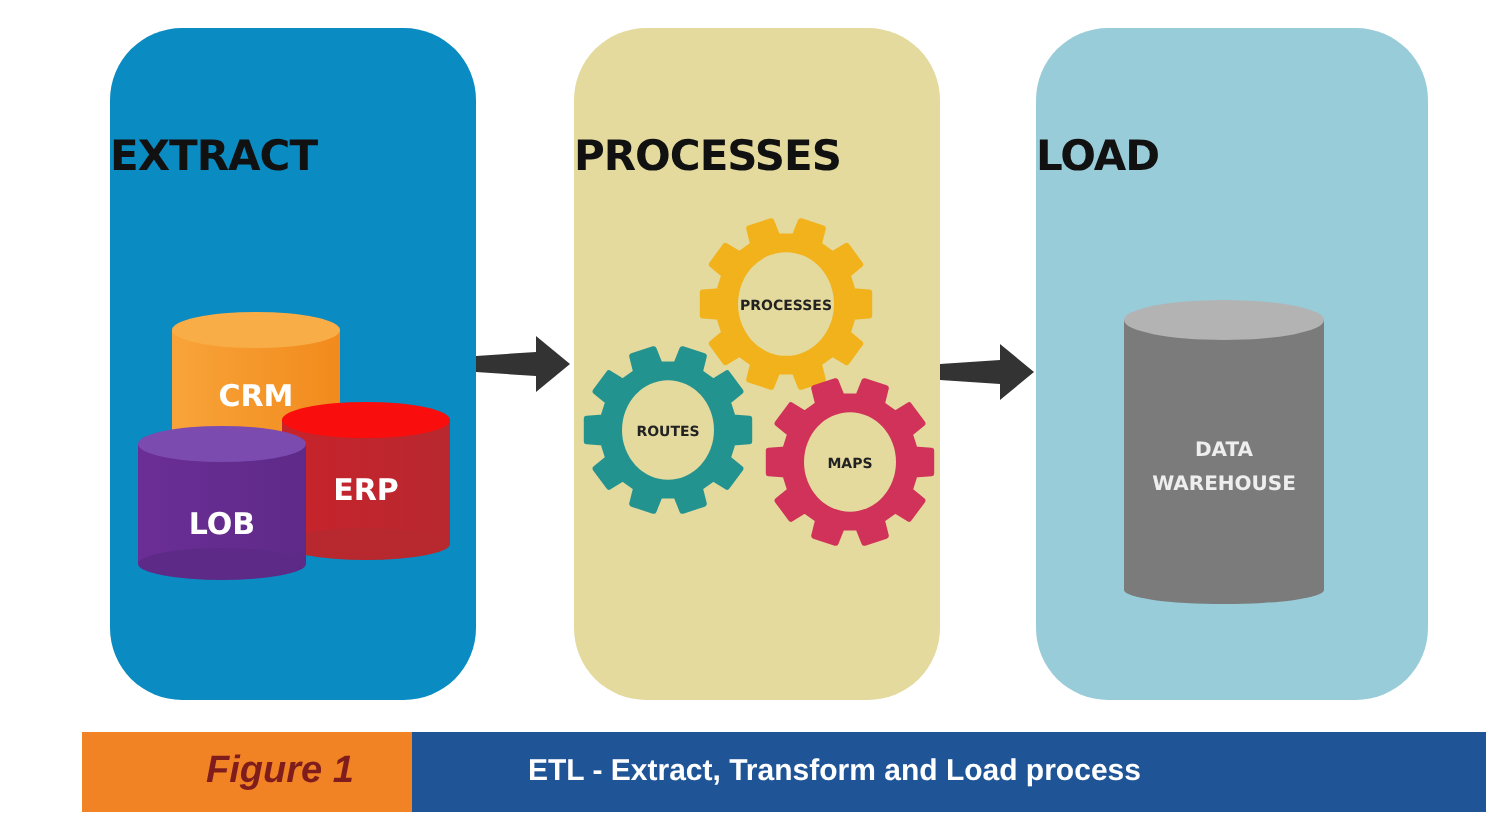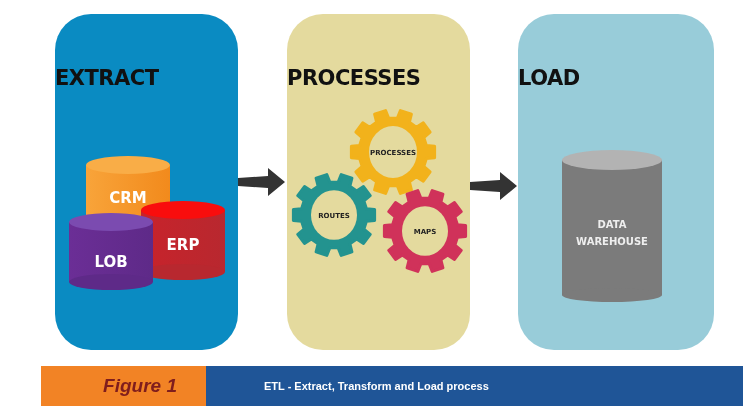--- a/index.html
+++ b/index.html
@@ -5,21 +5,21 @@
   html, body { margin:0; padding:0; background:#ffffff; }
   body { width:754px; height:412px; position:relative; overflow:hidden; font-family:"DejaVu Sans", sans-serif; }
   .panel { position:absolute; top:14px; height:336px; border-radius:36px; }
   .panel-extract { left:55px; width:183px; background:#0a8bc2; }
   .panel-transform { left:287px; width:183px; background:#e4da9e; }
   .panel-load { left:518px; width:196px; background:#98ccd9; }
   .panel-title { position:absolute; left:0; right:0; top:52px; font-weight:bold; font-size:21px; color:#111; letter-spacing:-0.5px; }
   svg.art { position:absolute; left:0; top:0; }
   .caption { position:absolute; top:366px; height:40px; }
   .caption-fig { left:8px; width:198px; background:#f28325; color:#7f1d1d; font-family:"Liberation Sans", sans-serif; font-style:italic; font-weight:bold; font-size:19px; line-height:40px; text-align:center;margin-left:33px; }
-  .caption-text { left:206px; width:537px; background:#1f5597; color:#fff; font-family:"Liberation Sans", sans-serif; font-weight:bold; font-size:11px; line-height:40px; padding-left:58px; box-sizing:border-box; }
+  .caption-text { left:206px; width:537px; background:#1f5597; color:#fff; font-family:"Liberation Sans", sans-serif; font-weight:bold; font-size:15px; line-height:40px; padding-left:58px; box-sizing:border-box; }
   .lbl { font-family:"DejaVu Sans", sans-serif; font-weight:bold; }
 </style>
 </head>
 <body>
 
 <div class="panel panel-extract">
   <div class="panel-title">EXTRACT</div>
 </div>
 <div class="panel panel-transform">
   <div class="panel-title">PROCESSES</div>

